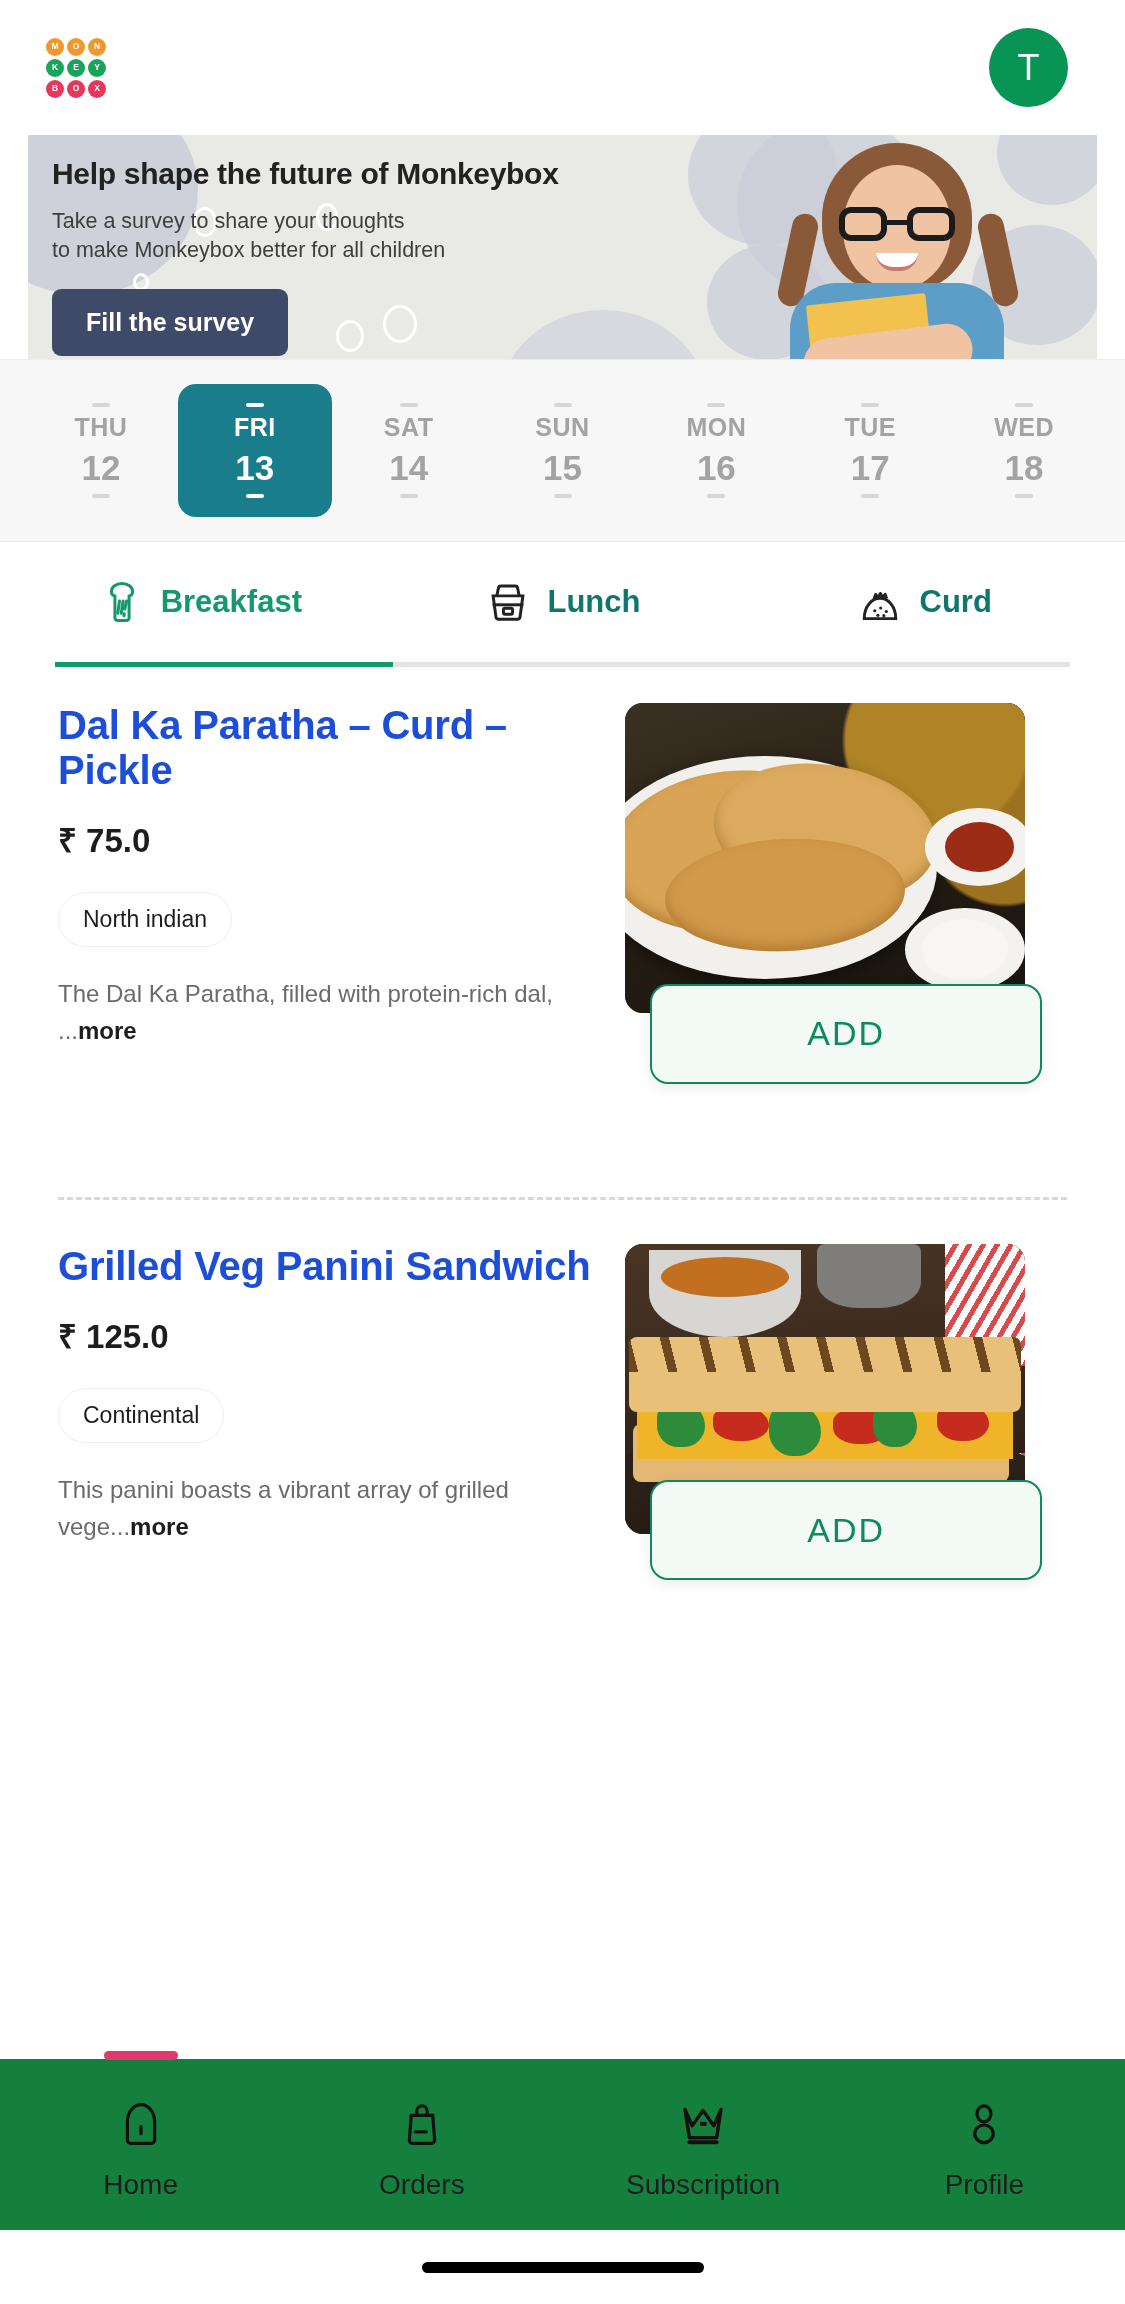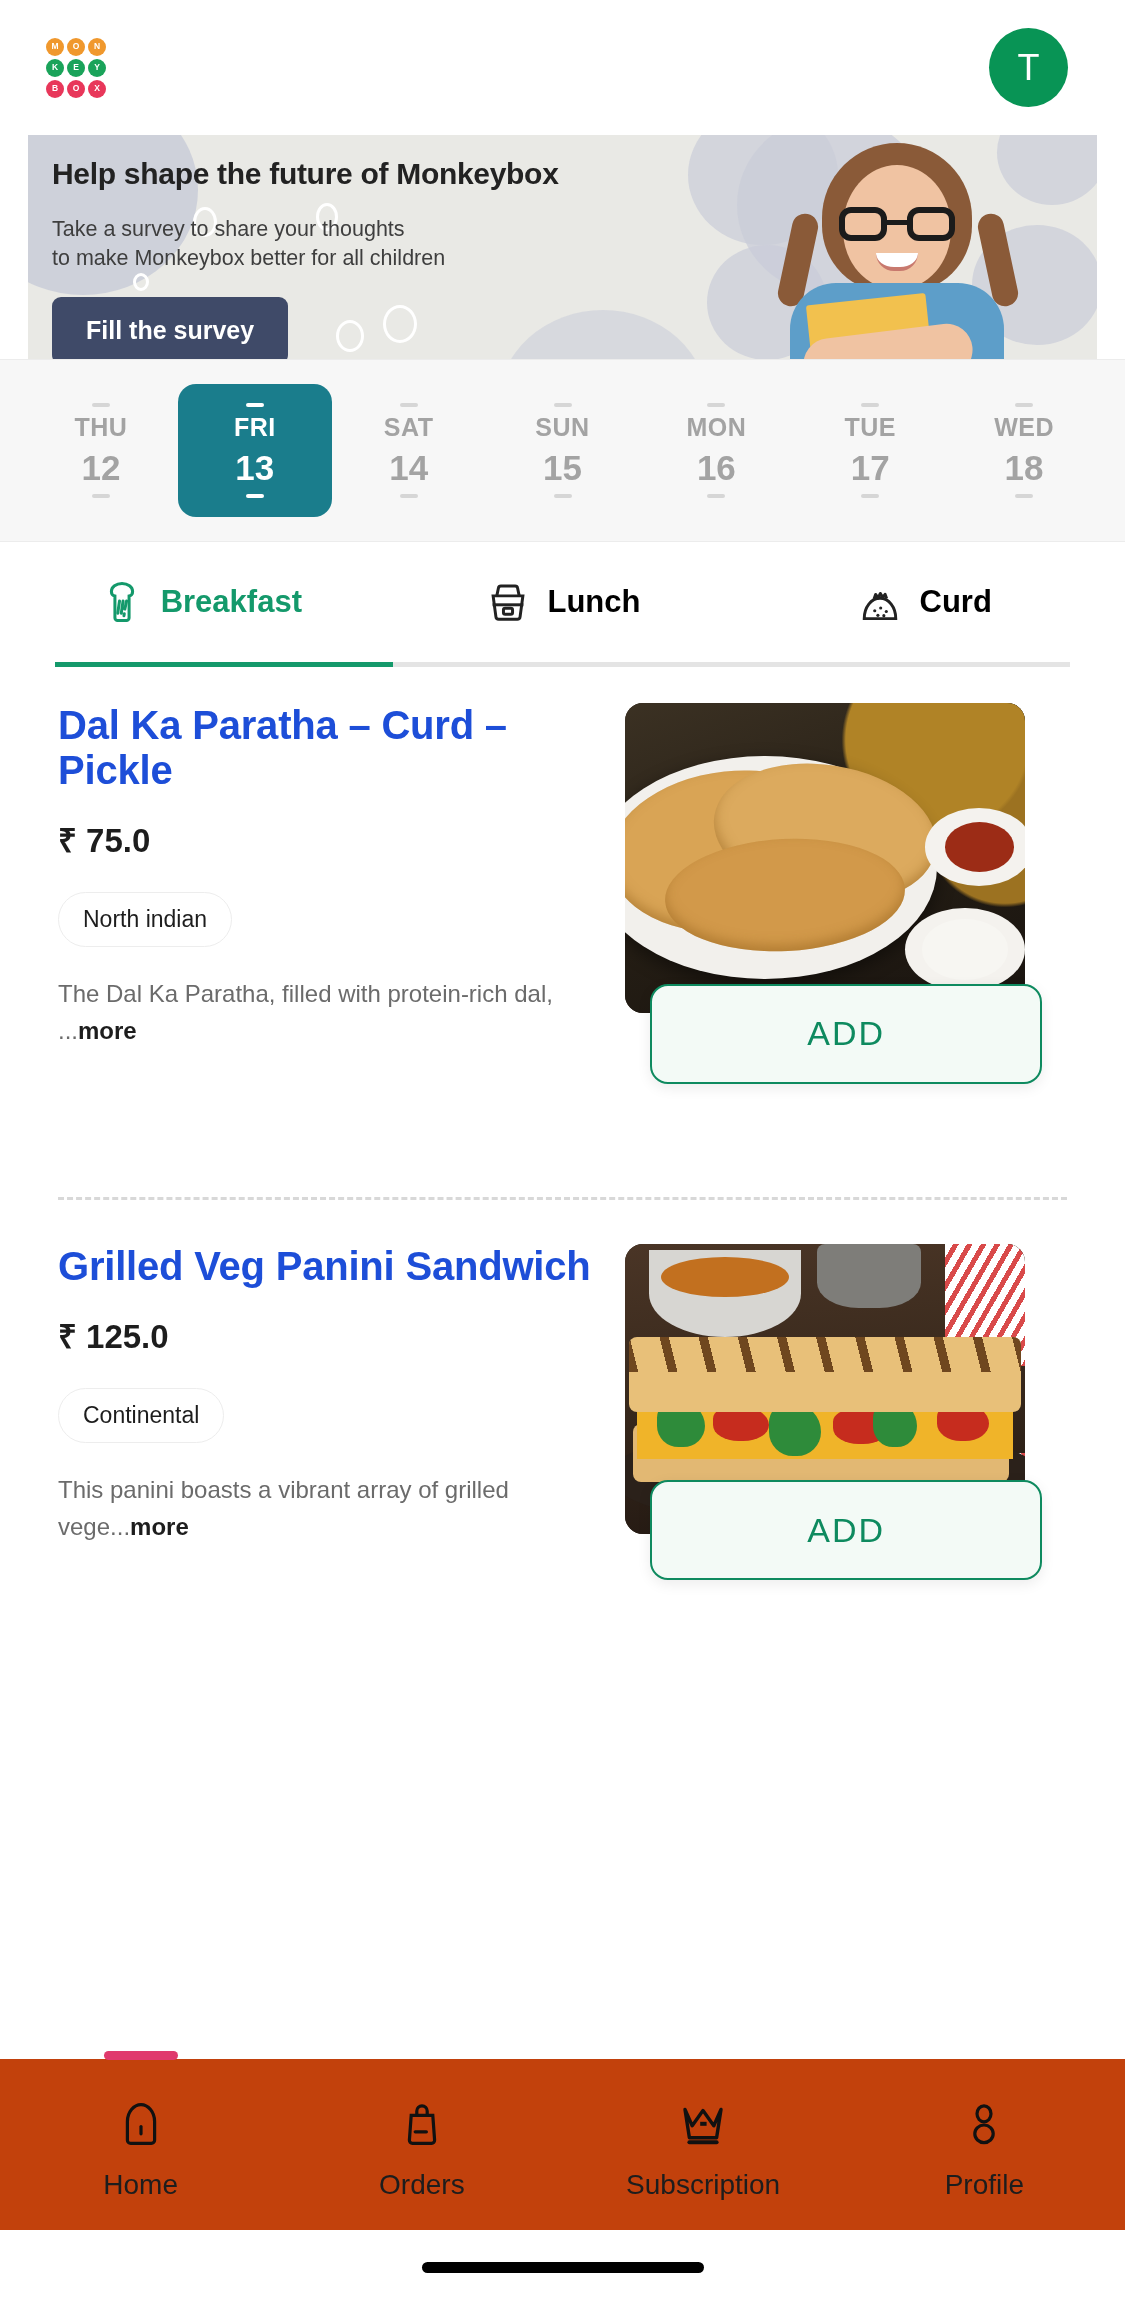--- a/index.html
+++ b/index.html
@@ -57,21 +57,21 @@
   .banner-left {
     position:relative; z-index:3;
     padding:22px 0 0 24px;
     flex:1;
   }
   .banner-title {
     font-size:30px; font-weight:700; color:#222; letter-spacing:-.3px;
     white-space:nowrap;
   }
   .banner-sub {
-    margin-top:24px;
+    margin-top:16px;
     font-size:21.5px; color:#3e3e3e; line-height:1.35;
   }
   .banner-btn {
     margin-top:24px;
     display:inline-block;
     background:#3F4A68;
     color:#fff;
     font-size:25px; font-weight:600;
     padding:19px 34px;
     border-radius:9px;
@@ -127,21 +127,21 @@
     padding:0 20px;
     background:#fff;
   }
   .tab {
     flex:1;
     display:flex; align-items:center; justify-content:center;
     gap:17px;
     cursor:pointer;
     height:100%;
   }
-  .tab .tlabel { font-size:31px; font-weight:600; color:#000000; }
+  .tab .tlabel { font-size:31px; font-weight:600; color:#0f766e; }
   .tab.active .tlabel { color:#14996B; }
   .tab svg { display:block; }
   .tab-underline { display:flex; padding:0 55px; }
   .tab-underline .seg { height:5px; background:#E4E4E4; flex:1; }
   .tab-underline .seg.on { background:#14996B; }
 
   
   .list { padding:0 58px; }
   .food {
     display:flex; justify-content:space-between;
@@ -246,21 +246,21 @@
 
   
   .fade {
     position:absolute; left:0; right:0; bottom:245px; height:60px;
     background:linear-gradient(to bottom, rgba(255,255,255,0) 0%, #fff 85%);
     pointer-events:none; z-index:4;
   }
   .bottom-nav {
     position:absolute; left:0; right:0; bottom:74px;
     height:171px;
-    background:#c2410c;
+    background:#15803d;
     display:flex;
     z-index:5;
   }
   .nav-item {
     flex:1;
     display:flex; flex-direction:column; align-items:center; justify-content:center;
     gap:14px;
     cursor:pointer;
     position:relative;
     padding-top:10px;

